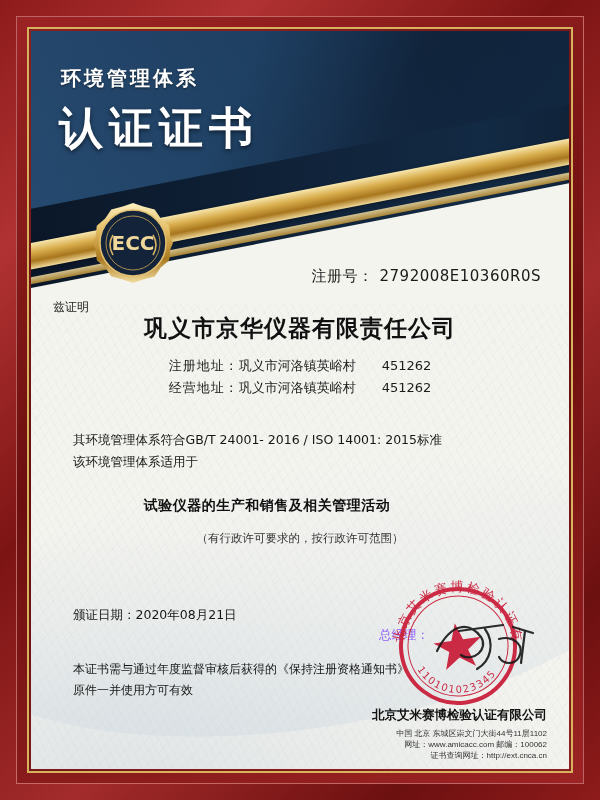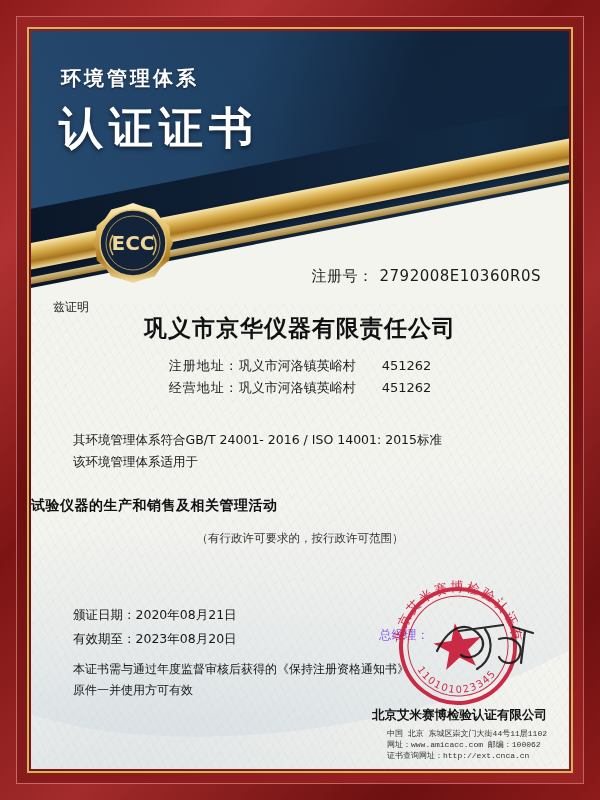--- a/index.html
+++ b/index.html
@@ -202,21 +202,21 @@
     font-family: "DejaVu Sans", sans-serif;
     font-size: 12.5px;
     color: #161616;
     line-height: 22px;
   }
 
   .scope {
     position: absolute;
     left: 0; top: 466px;
     width: 472px;
-    text-align: left;
+    text-align: center;
     font-family: "DejaVu Sans", sans-serif;
     font-size: 14px;
     font-weight: bold;
     color: #111;
     letter-spacing: 0.5px;
   }
   .scope-note {
     position: absolute;
     left: 0; top: 500px;
     width: 538px;
@@ -257,21 +257,22 @@
     right: 22px; top: 676px;
     text-align: right;
     font-family: "DejaVu Sans", sans-serif;
     font-size: 12.5px;
     font-weight: bold;
     color: #111;
   }
   .issuer-meta {
     position: absolute;
     right: 22px; top: 697px;
-    font-family: Liberation Mono, monospace;
+    text-align: right;
+    font-family: Liberation Sans, sans-serif;
     font-size: 8px;
     color: #333;
     line-height: 11px;
   }
 
   
   .stamp {
     position: absolute;
     left: 352px; top: 540px;
     width: 150px; height: 150px;
@@ -352,23 +353,20 @@
       <div>该环境管理体系适用于</div>
     </div>
 
     <div class="scope">试验仪器的生产和销售及相关管理活动</div>
     <div class="scope-note">（有行政许可要求的，按行政许可范围）</div>
 
     <div class="dates">
       <div>
         <span>颁证日期：</span><span>2020年08月21日</span>
       </div>
-      <div>
-        <span>有效期至：</span><span>2023年08月20日</span>
-      </div>
     </div>
 
     <div class="gm-label">总经理：</div>
 
     <div class="footnote">
       <div>本证书需与通过年度监督审核后获得的《保持注册资格通知书》</div>
       <div>原件一并使用方可有效</div>
     </div>
 
     <div class="issuer">北京艾米赛博检验认证有限公司</div>

